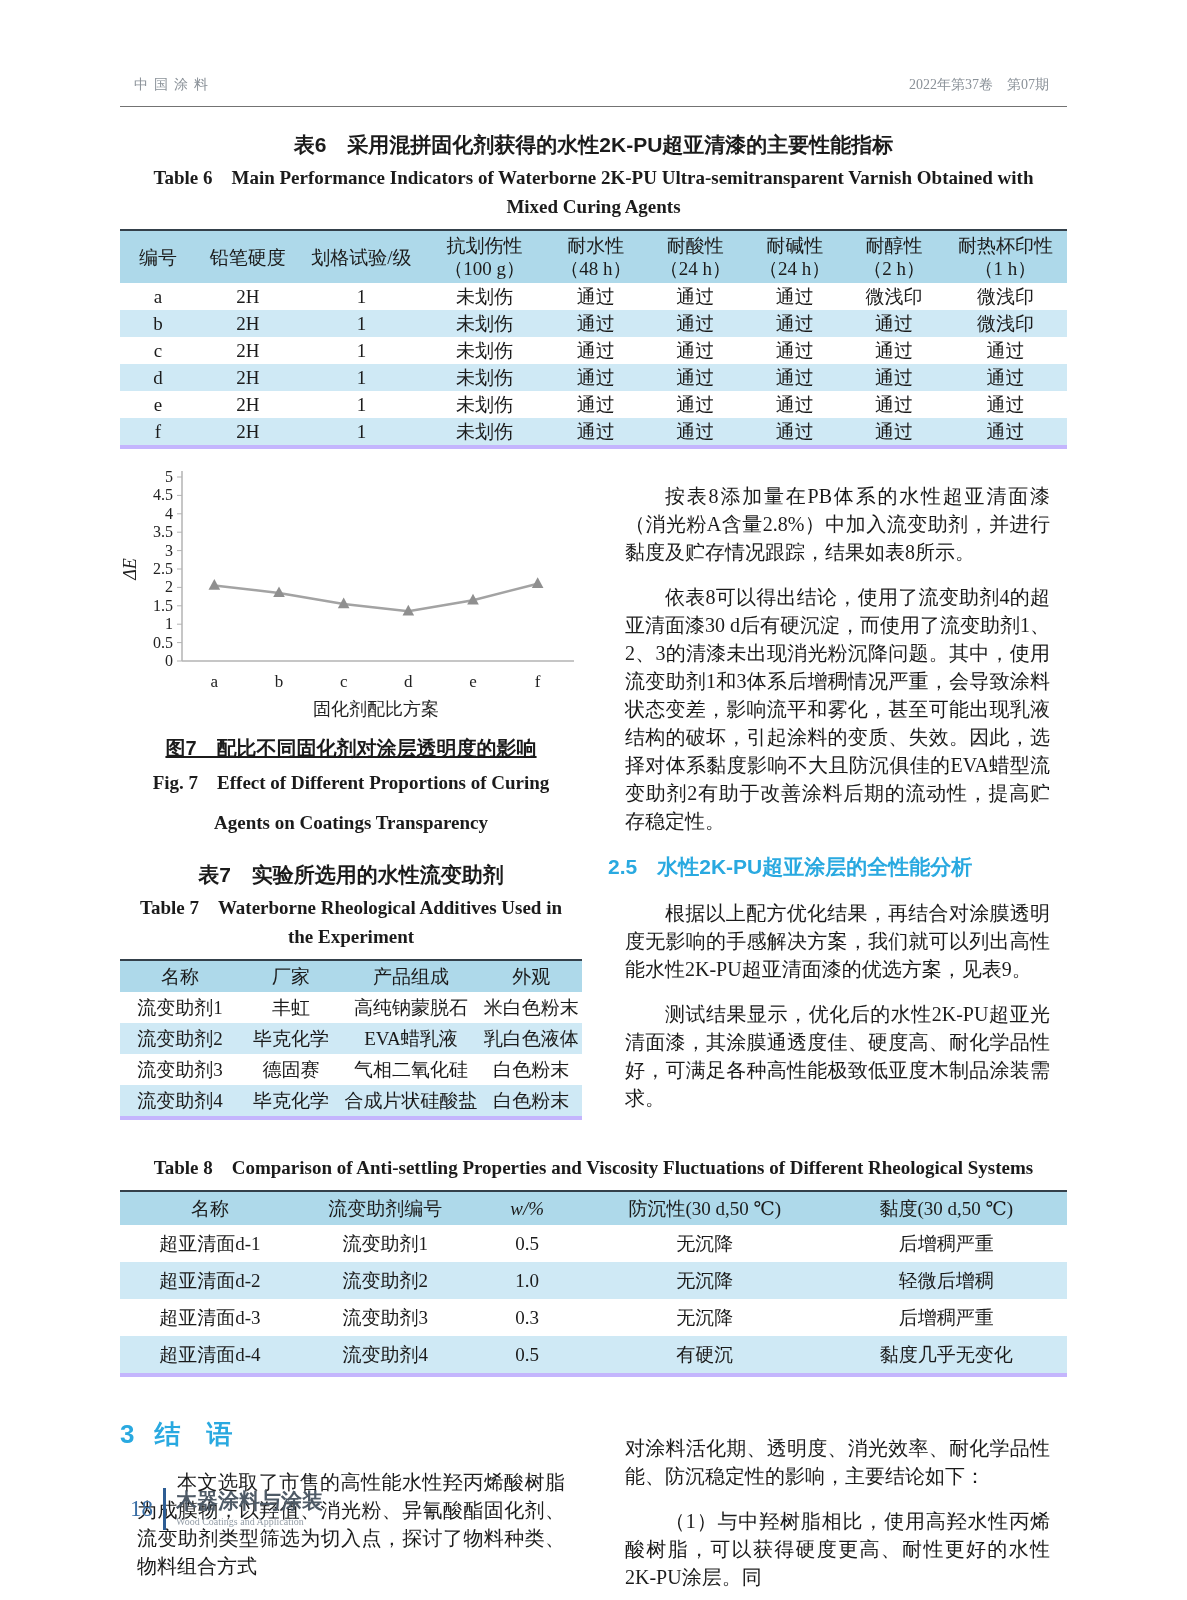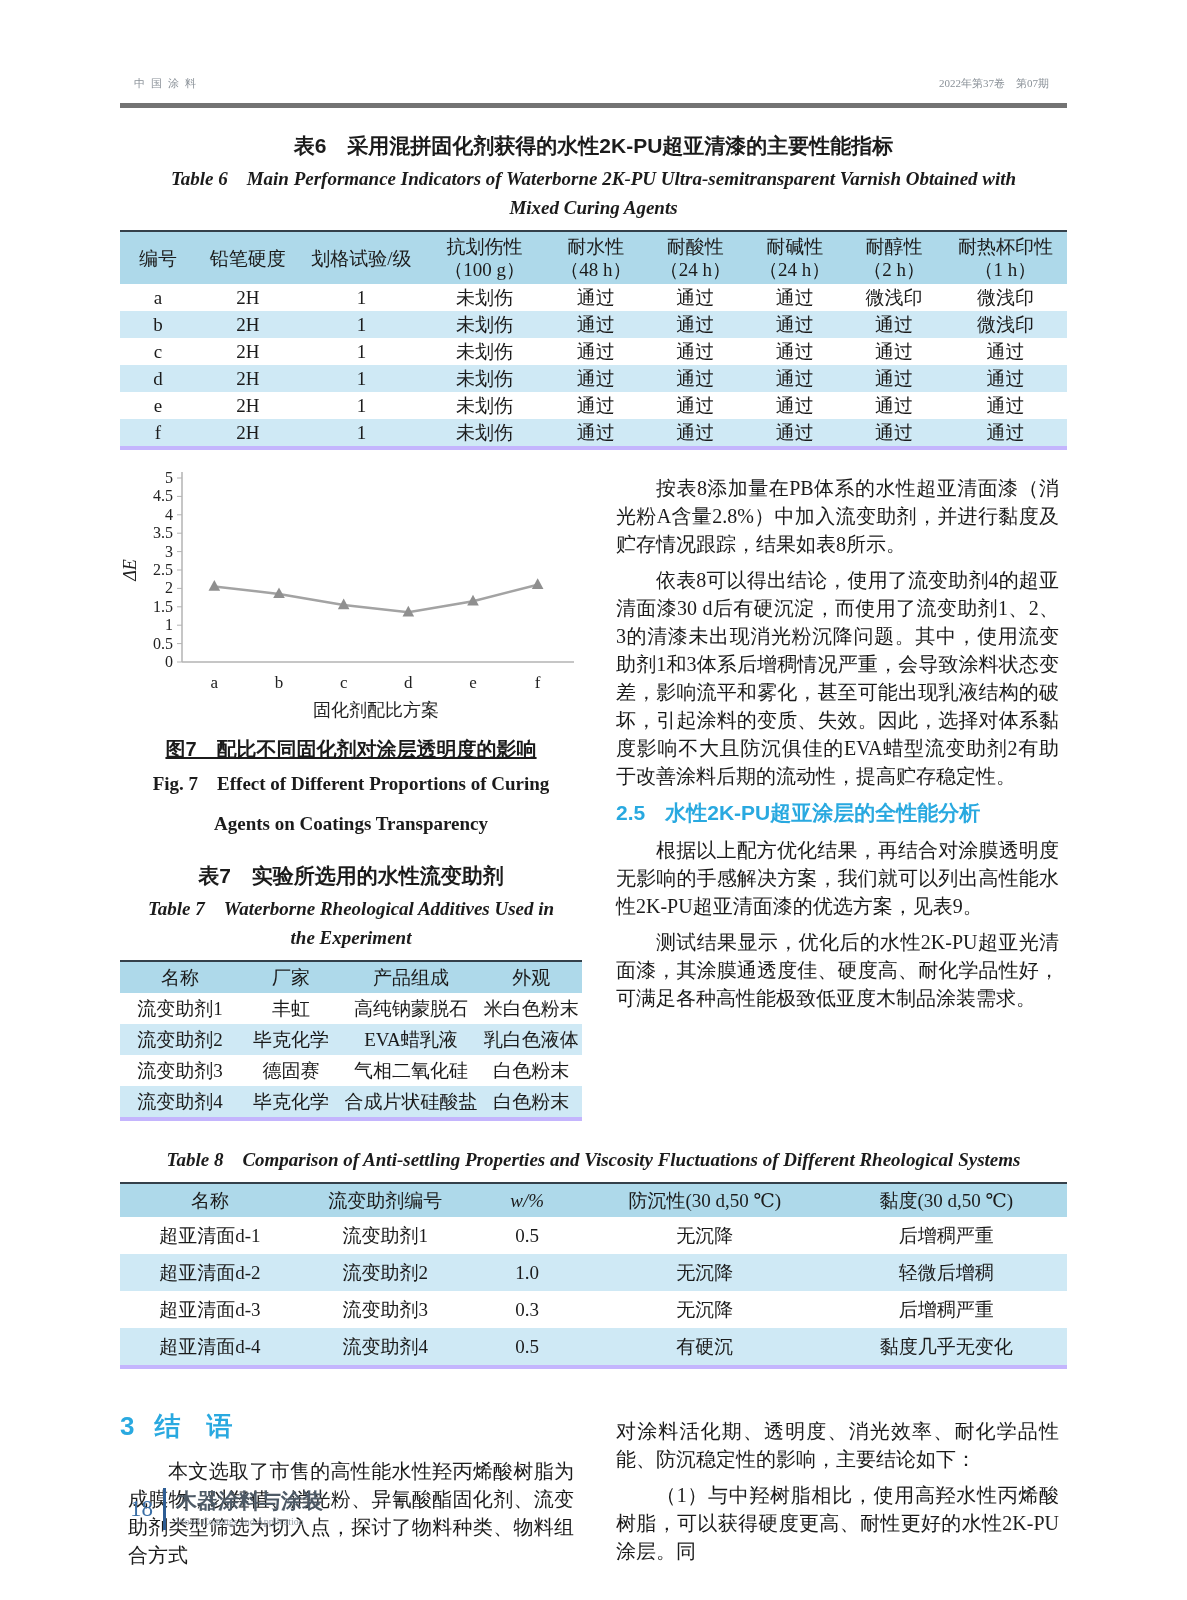--- a/index.html
+++ b/index.html
@@ -1,46 +1,46 @@
 <!DOCTYPE html>
 <html lang="zh"><head>
 <meta charset="utf-8">
 <style>
   html,body{margin:0;padding:0;background:#fff;}
   .page{position:relative;width:1187px;height:1600px;background:#ffffff;overflow:hidden;
         font-family:"Liberation Serif","DejaVu Serif",serif;color:#1b1b1b;}
   .content{padding:0 120px;}
   
   .pg-header{display:flex;justify-content:space-between;align-items:flex-end;
-             padding:76px 18px 12px 14px;border-bottom:5px solid #737373;
-             font-size:11px;color:#8a9198;}
+             padding:76px 18px 12px 14px;border-bottom:1px solid #737373;
+             font-size:14px;color:#8a9198;}
   .pg-header .jname{letter-spacing:6px;}
   
   .t-title-zh{font-family:"Liberation Sans","DejaVu Sans",sans-serif;font-weight:bold;
               font-size:21px;text-align:center;line-height:32px;}
-  .t-title-en{font-weight:bold;font-size:19px;text-align:center;line-height:29px;margin:2px auto 0;font-style:italic;}
+  .t-title-en{font-weight:bold;font-size:19px;text-align:center;line-height:29px;margin:2px auto 0;}
   
   table{width:100%;border-collapse:collapse;font-size:19px;table-layout:fixed;}
   table{border-top:2px solid #34404a;border-bottom:4px solid #c4b5fd;}
   th{font-weight:normal;white-space:pre-line;line-height:23px;vertical-align:middle;}
   th,td{text-align:center;padding:0 2px;}
   thead tr{background:#aed9ea;}
   tbody tr:nth-child(even){background:#cfe9f5;}
   .tbl6 th{height:52px;} .tbl6 td{height:27px;}
   .tbl7 th{height:31px;} .tbl7 td{height:31px;}
   .tbl8 th{height:33px;} .tbl8 td{height:37px;}
   .italic{font-style:italic;}
   
   .cols{display:flex;gap:26px;}
   .col-left{width:462px;flex:0 0 462px;}
   .col-right{flex:1;min-width:0;}
-  p{margin:8px;font-size:20px;line-height:28px;text-align:justify;text-indent:2em;}
+  p{margin:17px;font-size:20px;line-height:28px;text-align:justify;text-indent:2em;}
   p.noindent{text-indent:0;}
   .sec-h{font-family:"Liberation Sans","DejaVu Sans",sans-serif;font-weight:bold;
-         color:#29a9e0;font-size:21px;line-height:30px;margin:4px 0 4px 8px;}
+         color:#29a9e0;font-size:21px;line-height:30px;margin:4px 0 4px 0;}
   .sec-h .num{margin-right:20px;}
   .sec-h.big{font-size:26px;line-height:34px;margin:0 0 14px 0;}
   
   .fig-cap-zh{font-family:"Liberation Sans","DejaVu Sans",sans-serif;font-weight:bold;
               font-size:20px;text-align:center;line-height:30px;margin-top:8px;text-decoration:underline;}
   .fig-cap-en{font-weight:bold;font-size:19px;text-align:center;line-height:40px;
               max-width:432px;margin:0 auto;}
   .t7-head{margin-top:16px;}
   .t7-en{max-width:430px;}
   

